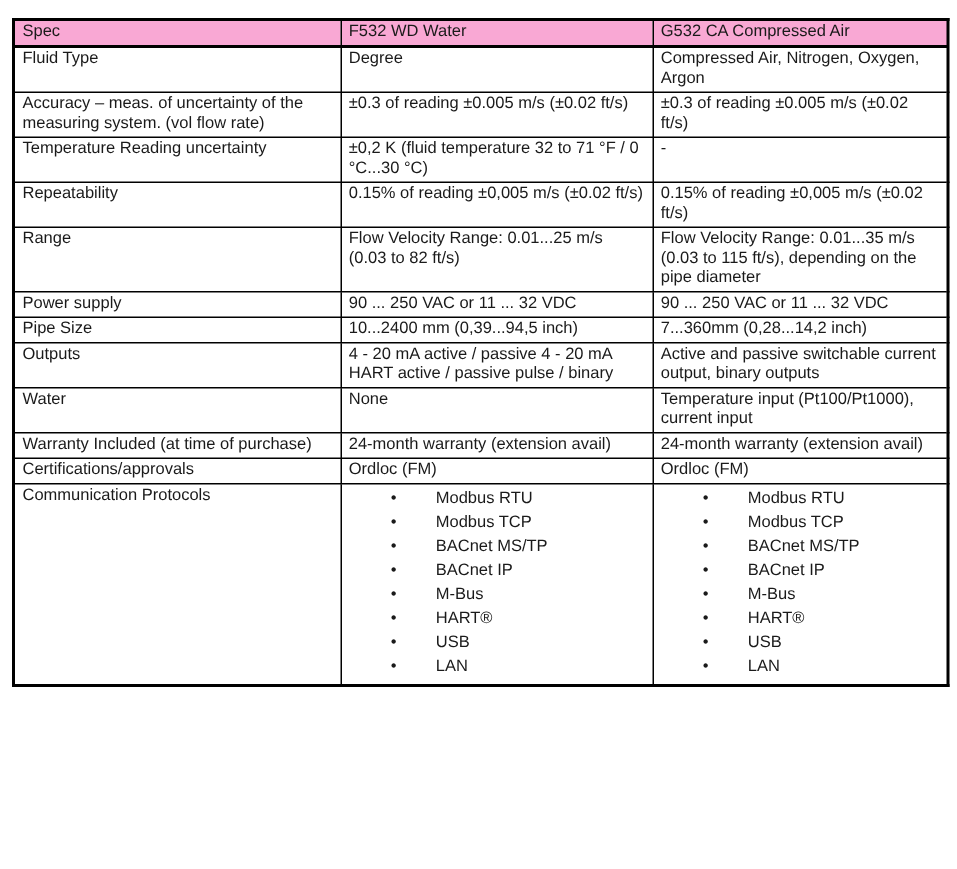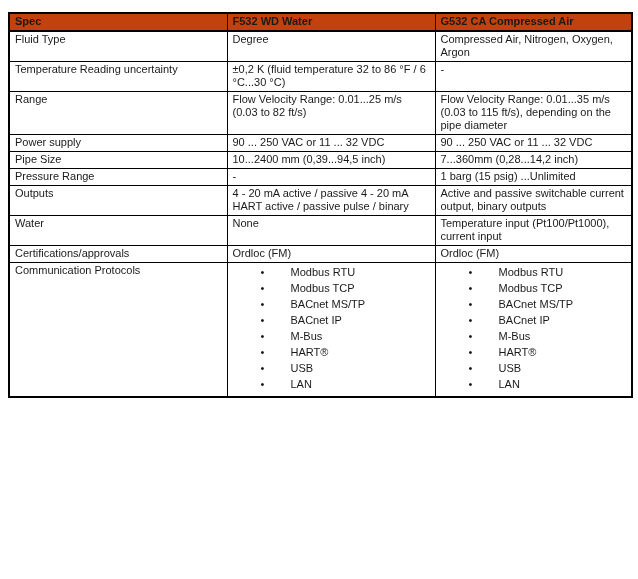--- a/index.html
+++ b/index.html
@@ -25,22 +25,22 @@
     line-height: 13px;
   }
   .spec-table th, .spec-table td {
     border: 1px solid #000000;
     padding: 1px 5px 2px 5px;
     vertical-align: top;
     text-align: left;
     overflow: hidden;
   }
   .spec-table th {
-    background: #c2410c;
-    font-weight: bold;
+    background: #f9a8d4;
+    font-weight: normal;
     border-bottom-width: 2px;
   }
   ul.bullets {
     list-style: none;
     margin: 2px 0 0 0;
     padding: 0;
   }
   ul.bullets li {
     position: relative;
     padding-left: 58px;
@@ -70,53 +70,63 @@
         <th>G532 CA Compressed Air</th>
       </tr>
     </thead>
     <tbody>
       <tr>
         <td>Fluid Type</td>
         <td>Degree</td>
         <td>Compressed Air, Nitrogen, Oxygen, Argon</td>
       </tr>
       <tr>
+        <td>Accuracy – meas. of uncertainty of the measuring system. (vol flow rate)</td>
+        <td>±0.3 of reading ±0.005 m/s (±0.02 ft/s)</td>
+        <td>±0.3 of reading ±0.005 m/s (±0.02 ft/s)</td>
+      </tr>
+      <tr>
         <td>Temperature Reading uncertainty</td>
-        <td>±0,2 K (fluid temperature 32 to 86 °F / 6 °C...30 °C)</td>
+        <td>±0,2 K (fluid temperature 32 to 71 °F / 0 °C...30 °C)</td>
         <td>-</td>
+      </tr>
+      <tr>
+        <td>Repeatability</td>
+        <td>0.15% of reading ±0,005 m/s (±0.02 ft/s)</td>
+        <td>0.15% of reading ±0,005 m/s (±0.02 ft/s)</td>
       </tr>
       <tr>
         <td>Range</td>
         <td>Flow Velocity Range: 0.01...25 m/s (0.03 to 82 ft/s)</td>
         <td>Flow Velocity Range: 0.01...35 m/s (0.03 to 115 ft/s), depending on the pipe diameter</td>
       </tr>
       <tr>
         <td>Power supply</td>
         <td>90 ... 250 VAC or 11 ... 32 VDC</td>
         <td>90 ... 250 VAC or 11 ... 32 VDC</td>
       </tr>
       <tr>
         <td>Pipe Size</td>
         <td>10...2400 mm (0,39...94,5 inch)</td>
         <td>7...360mm (0,28...14,2 inch)</td>
       </tr>
       <tr>
-        <td>Pressure Range</td>
-        <td>-</td>
-        <td>1 barg (15 psig) ...Unlimited</td>
-      </tr>
-      <tr>
         <td>Outputs</td>
         <td>4 - 20 mA active / passive 4 - 20 mA HART active / passive pulse / binary</td>
         <td>Active and passive switchable current output, binary outputs</td>
       </tr>
       <tr>
         <td>Water</td>
         <td>None</td>
         <td>Temperature input (Pt100/Pt1000), current input</td>
+      </tr>
+      <tr>
+        <td>Warranty Included (at time of purchase)</td>
+        <td>24-month warranty (extension avail)</td>
+        <td>24-month warranty (extension avail)</td>
       </tr>
       <tr>
         <td>Certifications/approvals</td>
         <td>Ordloc (FM)</td>
         <td>Ordloc (FM)</td>
       </tr>
       <tr>
         <td>Communication Protocols</td>
         <td>
           <ul class="bullets">

